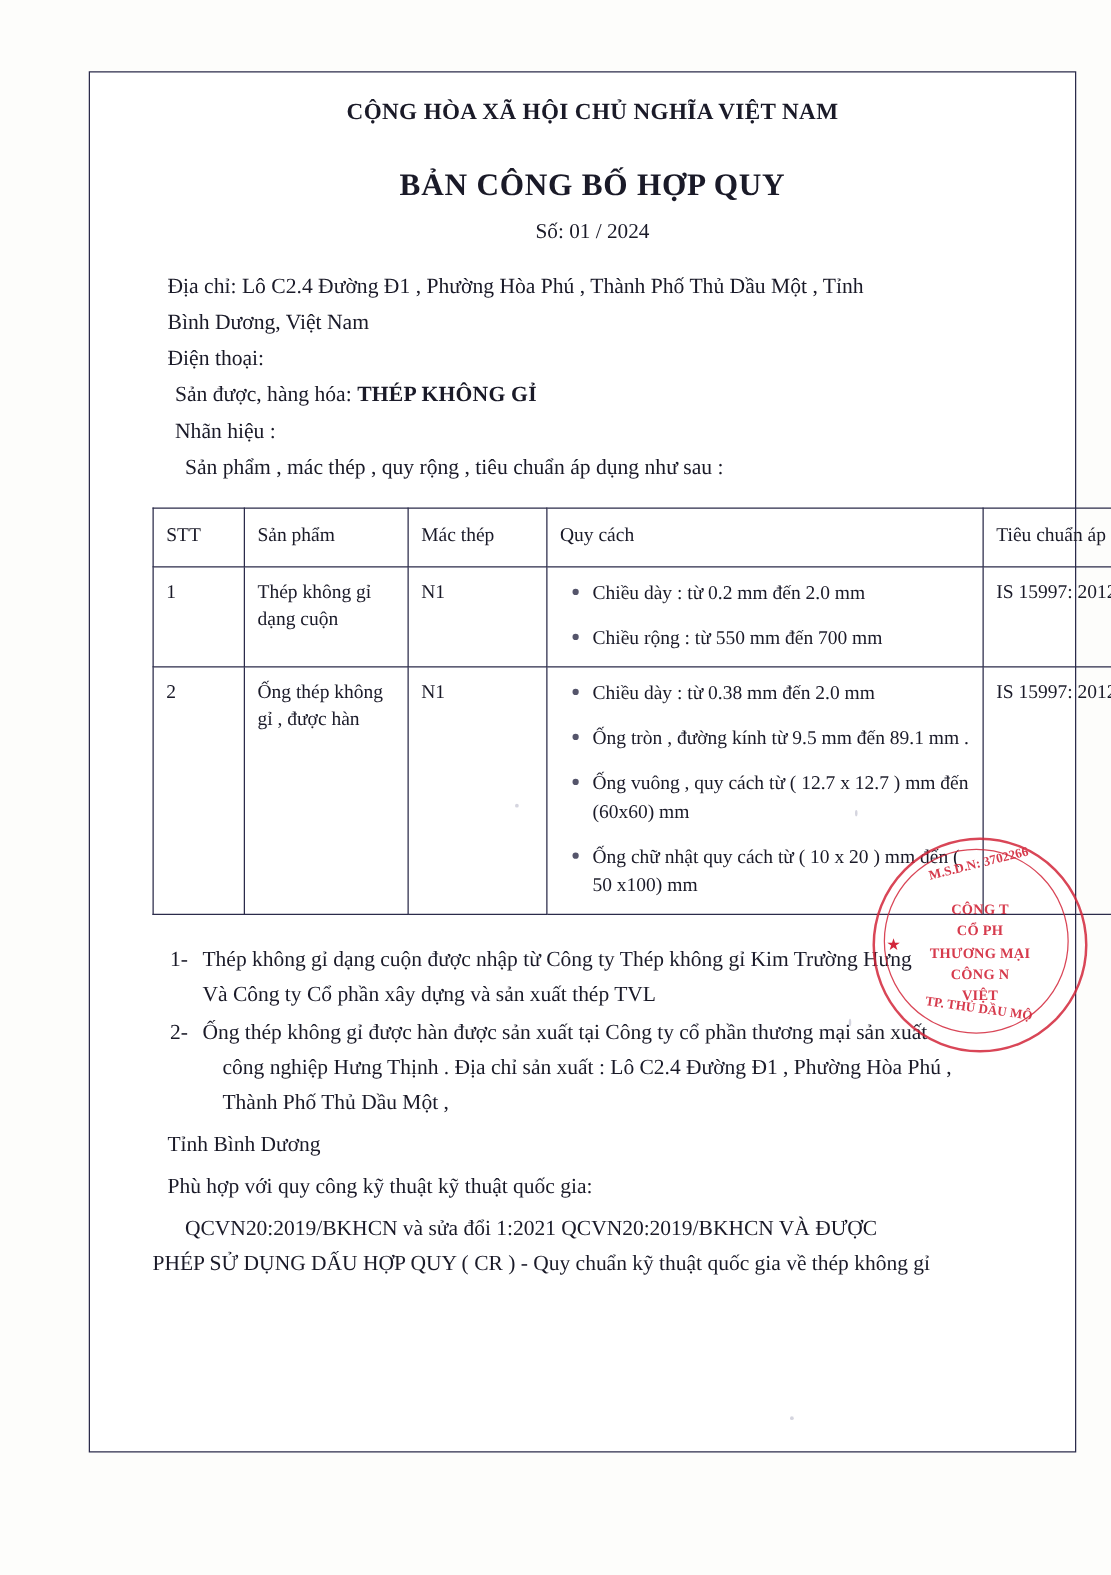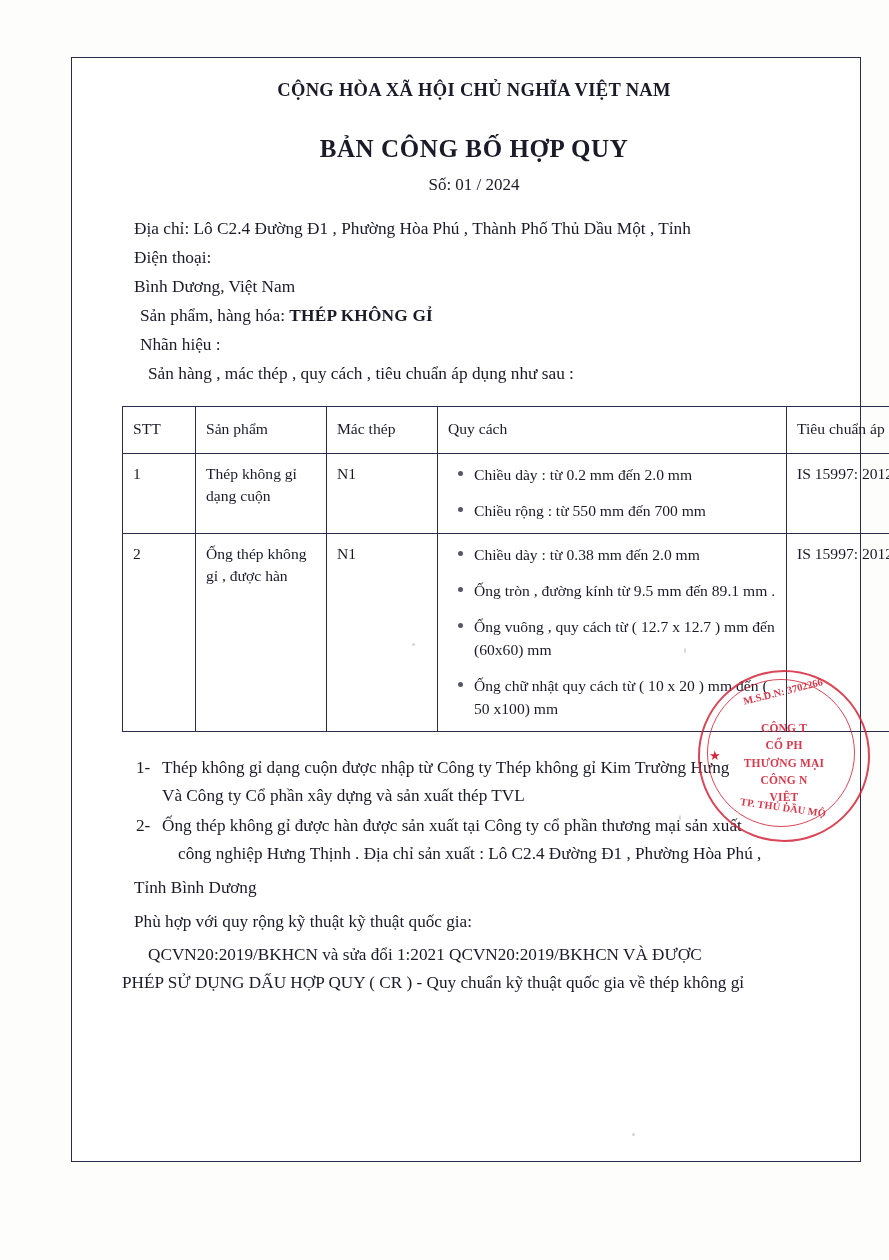--- a/index.html
+++ b/index.html
@@ -219,34 +219,34 @@
       <div class="center nation">CỘNG HÒA XÃ HỘI CHỦ NGHĨA VIỆT NAM</div>
 
       <div class="center doc-title">BẢN CÔNG BỐ HỢP QUY</div>
       <div class="center doc-number">Số: 01 / 2024</div>
 
       <div class="body-text">
         <p class="indent-1">
           <span>Địa chỉ:</span>
           <span>Lô C2.4 Đường Đ1 , Phường Hòa Phú , Thành Phố Thủ Dầu Một , Tỉnh</span>
         </p>
+        <p class="indent-1">Bình Dương, Việt Nam</p>
         <p class="indent-1 gap-sm">
           <span>Điện thoại:</span>
           <span></span>
         </p>
-        <p class="indent-1">Bình Dương, Việt Nam</p>
         <p class="indent-2 gap-md">
-          <span>Sản phẩm, hàng hóa:</span>
+          <span>Sản được, hàng hóa:</span>
           <b class="strong">THÉP KHÔNG GỈ</b>
         </p>
         <p class="indent-2 gap-sm">
           <span>Nhãn hiệu :</span>
           <span></span>
         </p>
-        <p class="indent-3 gap-md">Sản hàng , mác thép , quy cách , tiêu chuẩn áp dụng như sau :</p>
+        <p class="indent-3 gap-md">Sản phẩm , mác thép , quy rộng , tiêu chuẩn áp dụng như sau :</p>
       </div>
 
       <table class="spec">
         <thead>
           <tr>
             <th class="col-stt">STT</th>
             <th class="col-prod">Sản phẩm</th>
             <th class="col-mac">Mác thép</th>
             <th class="col-quy">Quy cách</th>
             <th class="col-std">Tiêu chuẩn áp dụng</th>
@@ -288,27 +288,28 @@
           <div class="txt">
             <div>Thép không gỉ dạng cuộn được nhập từ Công ty Thép không gỉ Kim Trường Hưng</div>
             <div>Và Công ty Cổ phần xây dựng và sản xuất thép TVL</div>
           </div>
         </div>
         <div class="note">
           <div class="num">2-</div>
           <div class="txt">
             <div>Ống thép không gỉ được hàn được sản xuất tại Công ty cổ phần thương mại sản xuất</div>
             <div class="cont">công nghiệp Hưng Thịnh . Địa chỉ sản xuất : Lô C2.4 Đường Đ1 , Phường Hòa Phú ,</div>
+            <div class="cont">Thành Phố Thủ Dầu Một ,</div>
           </div>
         </div>
       </div>
 
       <div class="tail">
         <p class="indent-1" style="margin-top:6px;">Tỉnh Bình Dương</p>
-        <p class="indent-1" style="margin-top:6px;">Phù hợp với quy rộng kỹ thuật kỹ thuật quốc gia:</p>
+        <p class="indent-1" style="margin-top:6px;">Phù hợp với quy công kỹ thuật kỹ thuật quốc gia:</p>
         <p class="indent-3 qc-line" style="margin-top:6px;">QCVN20:2019/BKHCN và sửa đổi 1:2021  QCVN20:2019/BKHCN VÀ ĐƯỢC</p>
         <p class="qc-line">PHÉP SỬ DỤNG DẤU HỢP QUY ( CR ) -  Quy chuẩn kỹ thuật quốc gia về thép không gỉ</p>
       </div>
     </div>
 
     <div class="stamp">
       <div class="ring"></div>
       <div class="ring inner"></div>
       <div class="stamp-txt stamp-arc-top">M.S.D.N: 3702266</div>
       <div class="stamp-txt stamp-center">

